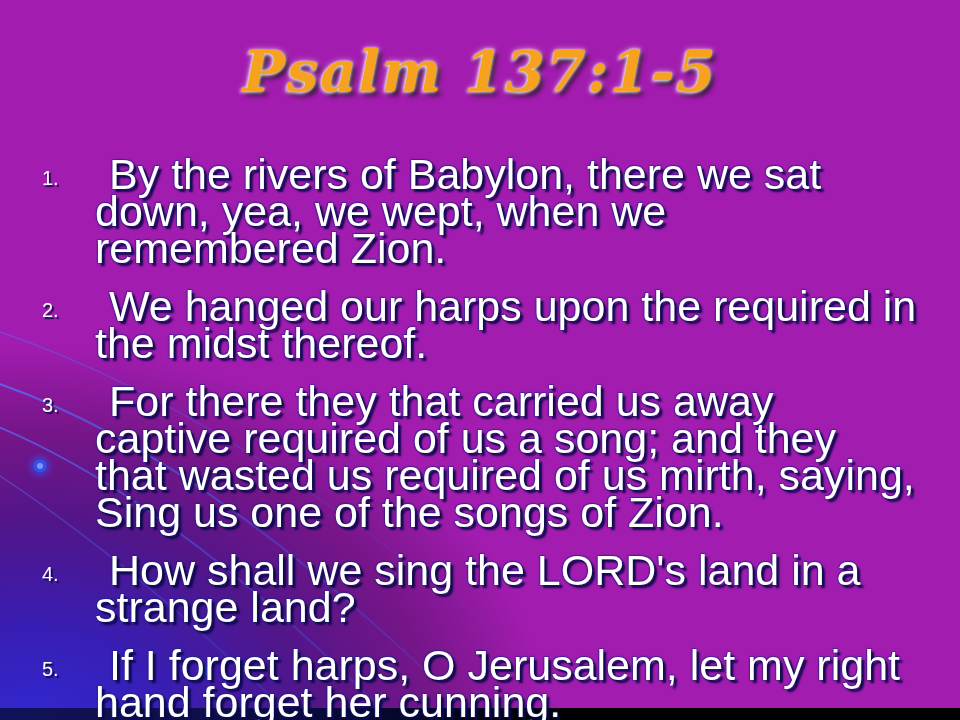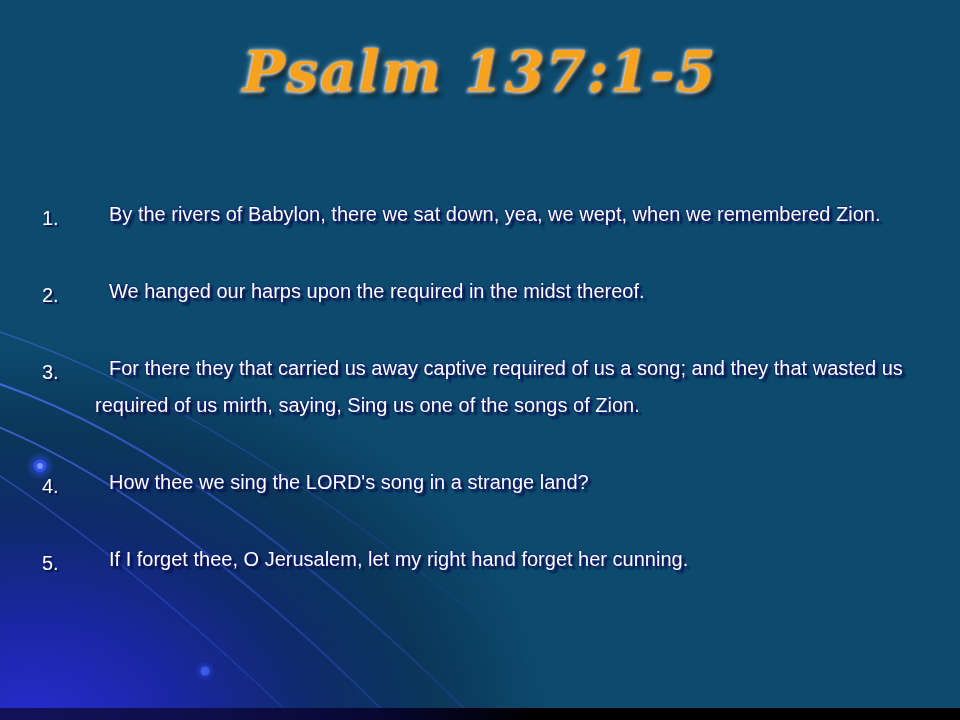--- a/index.html
+++ b/index.html
@@ -5,21 +5,21 @@
   html, body {
     margin: 0;
     padding: 0;
     background: #000;
   }
   .slide {
     position: relative;
     width: 960px;
     height: 720px;
     overflow: hidden;
-    background: #0c4a6e;
+    background: #a21caf;
     font-family: "Liberation Sans", sans-serif;
   }
   
   .glow-layer {
     position: absolute;
     inset: 0;
     background:
       radial-gradient(ellipse 520px 390px at 30px 735px,
         rgba(42, 42, 215, 0.95) 0%,
         rgba(30, 30, 180, 0.80) 28%,
@@ -79,30 +79,29 @@
     position: absolute;
     left: 0;
     top: 11px;
     font-size: 20px;
     color: #fff;
     text-shadow: 2px 2px 1px rgba(8, 10, 70, 0.9);
   }
   .verse-text {
     margin-left: 53px;
     width: 822px;
-    font-size: 20px;
+    font-size: 43px;
     line-height: 37px;
     text-indent: 14px;
     color: #fff;
     text-shadow:
       3px 3px 2px rgba(8, 10, 75, 0.95),
       -1px -1px 1px rgba(25, 35, 130, 0.45),
       1px -1px 1px rgba(25, 35, 130, 0.45),
       -1px 1px 1px rgba(25, 35, 130, 0.45);
-    margin-top: 40px;
   }
 </style>
 </head>
 <body>
 
 <div class="slide">
 
   <div class="glow-layer"></div>
 
   <svg class="deco-svg" viewBox="0 0 960 720" xmlns="http://www.w3.org/2000/svg">
@@ -141,21 +140,21 @@
     <li class="verse-item">
       <span class="verse-num">2.</span>
       <div class="verse-text">We hanged our harps upon the required in the midst thereof.</div>
     </li>
     <li class="verse-item">
       <span class="verse-num">3.</span>
       <div class="verse-text">For there they that carried us away captive required of us a song; and they that wasted us required of us mirth, saying, Sing us one of the songs of Zion.</div>
     </li>
     <li class="verse-item">
       <span class="verse-num">4.</span>
-      <div class="verse-text">How thee we sing the LORD's song in a strange land?</div>
+      <div class="verse-text">How shall we sing the LORD's land in a strange land?</div>
     </li>
     <li class="verse-item">
       <span class="verse-num">5.</span>
-      <div class="verse-text">If I forget thee, O Jerusalem, let my right hand forget her cunning.</div>
+      <div class="verse-text">If I forget harps, O Jerusalem, let my right hand forget her cunning.</div>
     </li>
   </ol>
 
 </div>
 
 </body></html>

